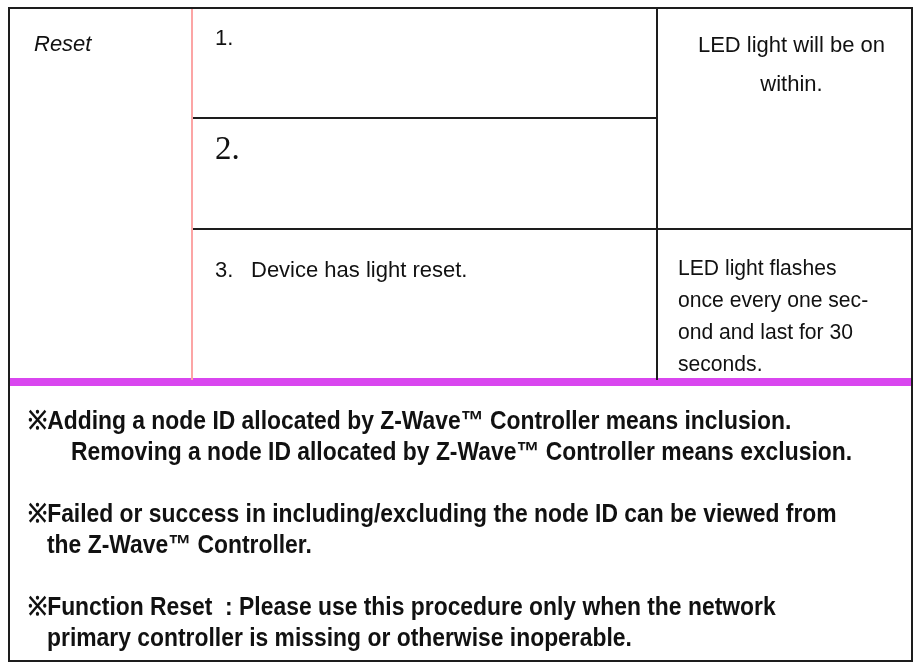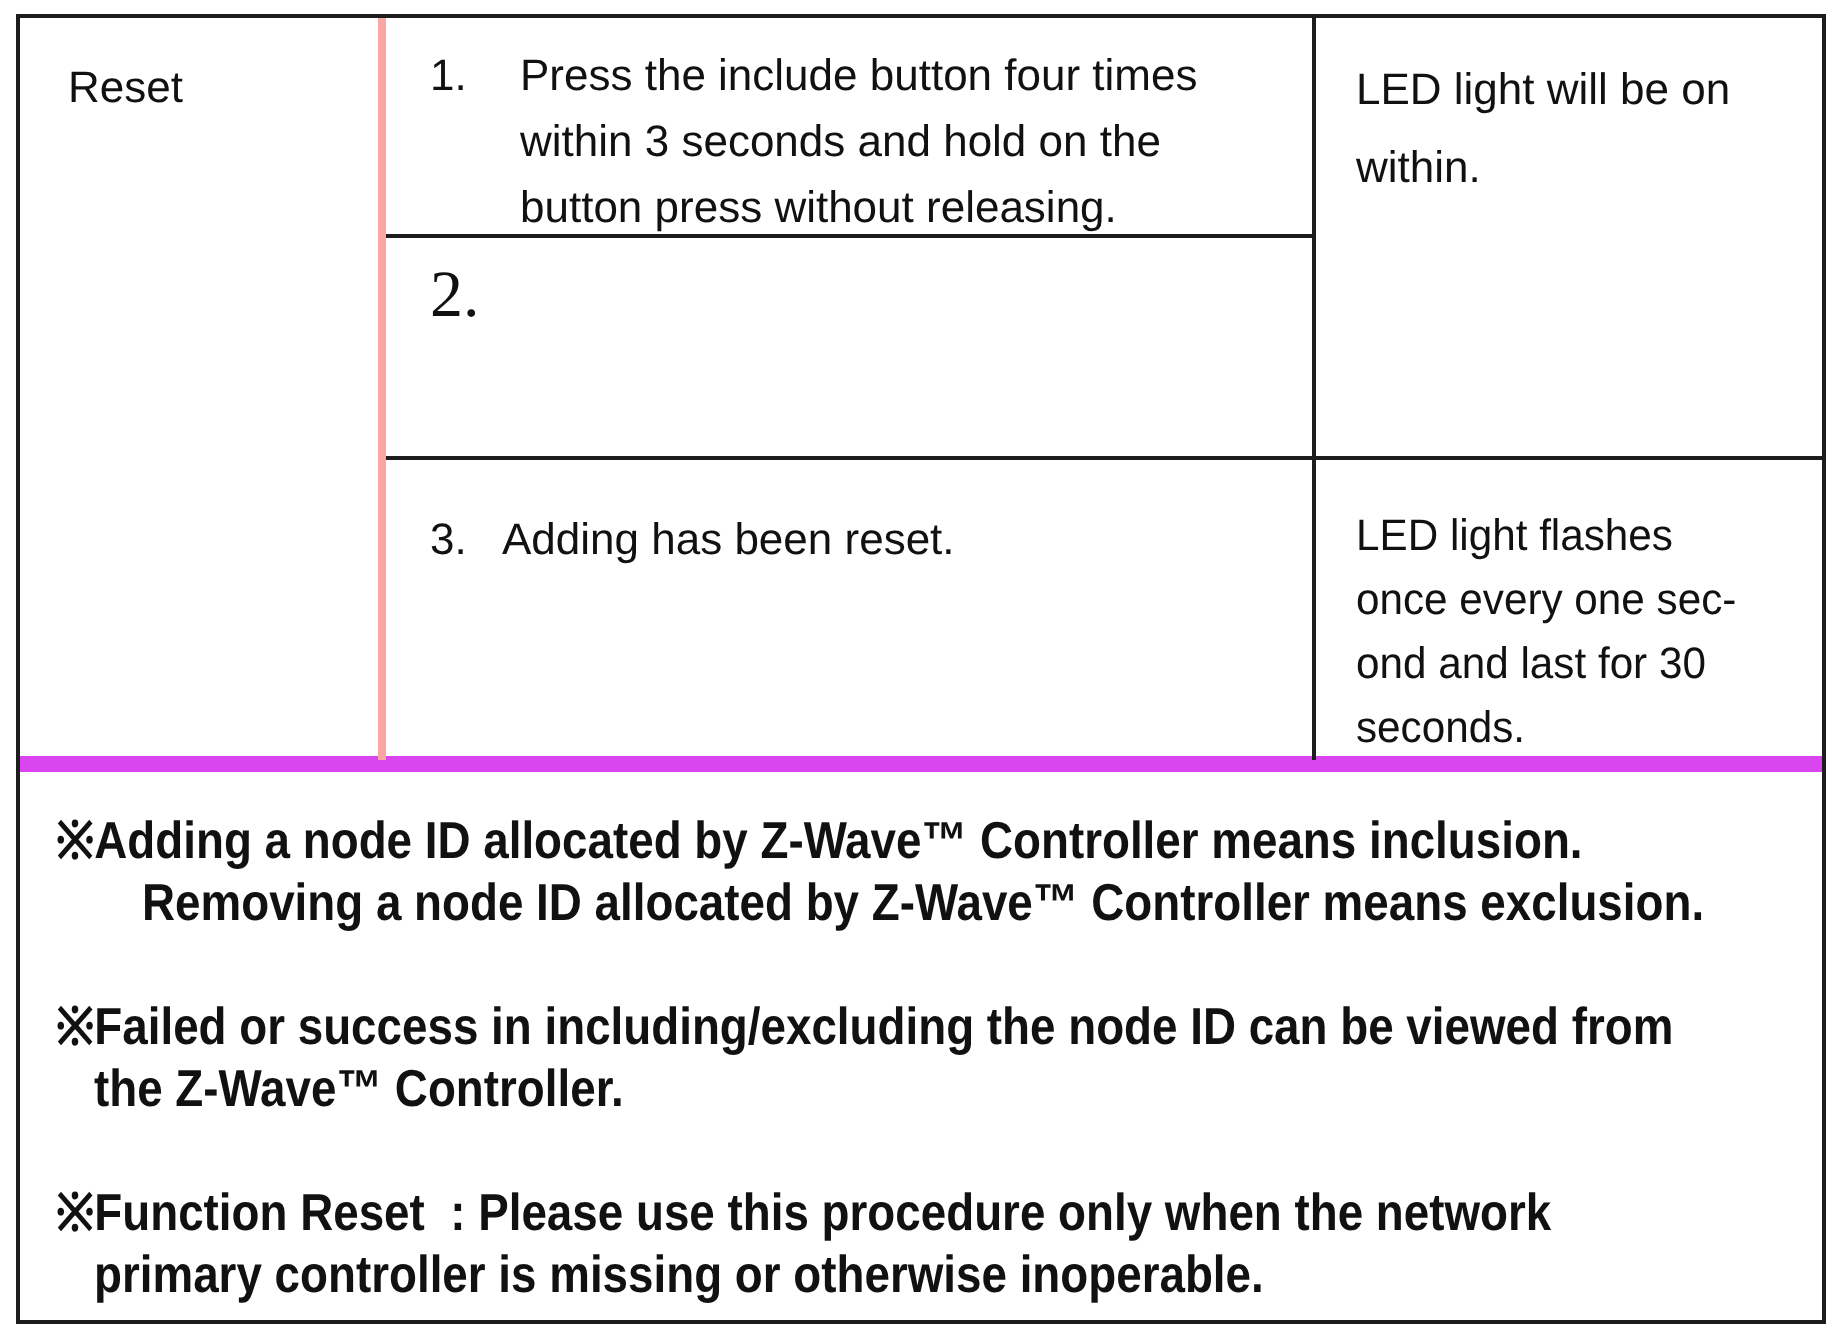--- a/index.html
+++ b/index.html
@@ -6,30 +6,30 @@
   html,body { background:#ffffff; }
   body { font-family:"Liberation Sans", sans-serif; color:#111111; }
   .sheet { position:relative; width:917px; height:672px; background:#ffffff; overflow:hidden; }
   .doc { position:absolute; left:8px; top:7px; width:905px; height:655px;
          border:2px solid #1d1d1d; background:#ffffff; }
 
   
   .tbl { display:grid; grid-template-columns:183px 465px 1fr;
          grid-template-rows:110px 111px 1fr; height:369px; }
   .cell { font-size:22px; line-height:33px; }
-  .cell-a   { grid-column:1; grid-row:1/4; border-right:4px solid #fca5a5;
-              padding:18px 8px 0 24px; }
+  .cell-a   { grid-column:1; grid-row:1/4; border-right:2px solid #fca5a5;
+              padding:18px 8px 0 24px;font-style:italic; }
   .cell-b1  { grid-column:2; grid-row:1; border-right:2px solid #1d1d1d;
               border-bottom:2px solid #1d1d1d; padding:12px 4px 0 22px; }
   .cell-b2  { grid-column:2; grid-row:2; border-right:2px solid #1d1d1d;
               border-bottom:2px solid #1d1d1d; padding:14px 4px 0 22px; line-height:31px; }
   .cell-b3  { grid-column:2; grid-row:3; border-right:2px solid #1d1d1d;
               padding:23px 4px 0 22px; }
   .cell-c12 { grid-column:3; grid-row:1/3; border-bottom:2px solid #1d1d1d;
-              padding:16px 6px 0 20px; line-height:39px; }
+              padding:16px 6px 0 20px; line-height:39px;text-align:center; }
   .cell-c3  { grid-column:3; grid-row:3; padding:22px 2px 0 20px; line-height:32px; }
 
   .step { display:flex; align-items:baseline; }
   .step .num  { flex:0 0 auto; }
   .w45 { width:45px; } .w33 { width:33px; } .w36 { width:36px; }
   .num-serif { font-family:"Liberation Serif", serif; font-size:33px; }
   .txtline { white-space:pre; }
   .cnd > .txtline { transform:scaleX(0.96); transform-origin:0 50%; }
 
   
@@ -49,39 +49,34 @@
 
     <div class="tbl">
 
       <div class="cell cell-a">
         <span>Reset</span>
       </div>
 
       <div class="cell cell-b1">
         <div class="step">
           <span class="num w45">1.</span>
-          <div>
-            <div class="txtline">Press the include button four times</div>
-            <div class="txtline">within 3 seconds and hold on the</div>
-            <div class="txtline">button press without releasing.</div>
-          </div>
         </div>
       </div>
 
       <div class="cell cell-b2">
         <div class="step">
           <span class="num num-serif w33">2.</span>
         </div>
       </div>
 
       <div class="cell cell-b3">
         <div class="step">
           <span class="num w36">3.</span>
           <div>
-            <div class="txtline">Adding has been reset.</div>
+            <div class="txtline">Device has light reset.</div>
           </div>
         </div>
       </div>
 
       <div class="cell cell-c12">
         <div class="txtline">LED light will be on</div>
         <div class="txtline">within.</div>
       </div>
 
       <div class="cell cell-c3 cnd">

